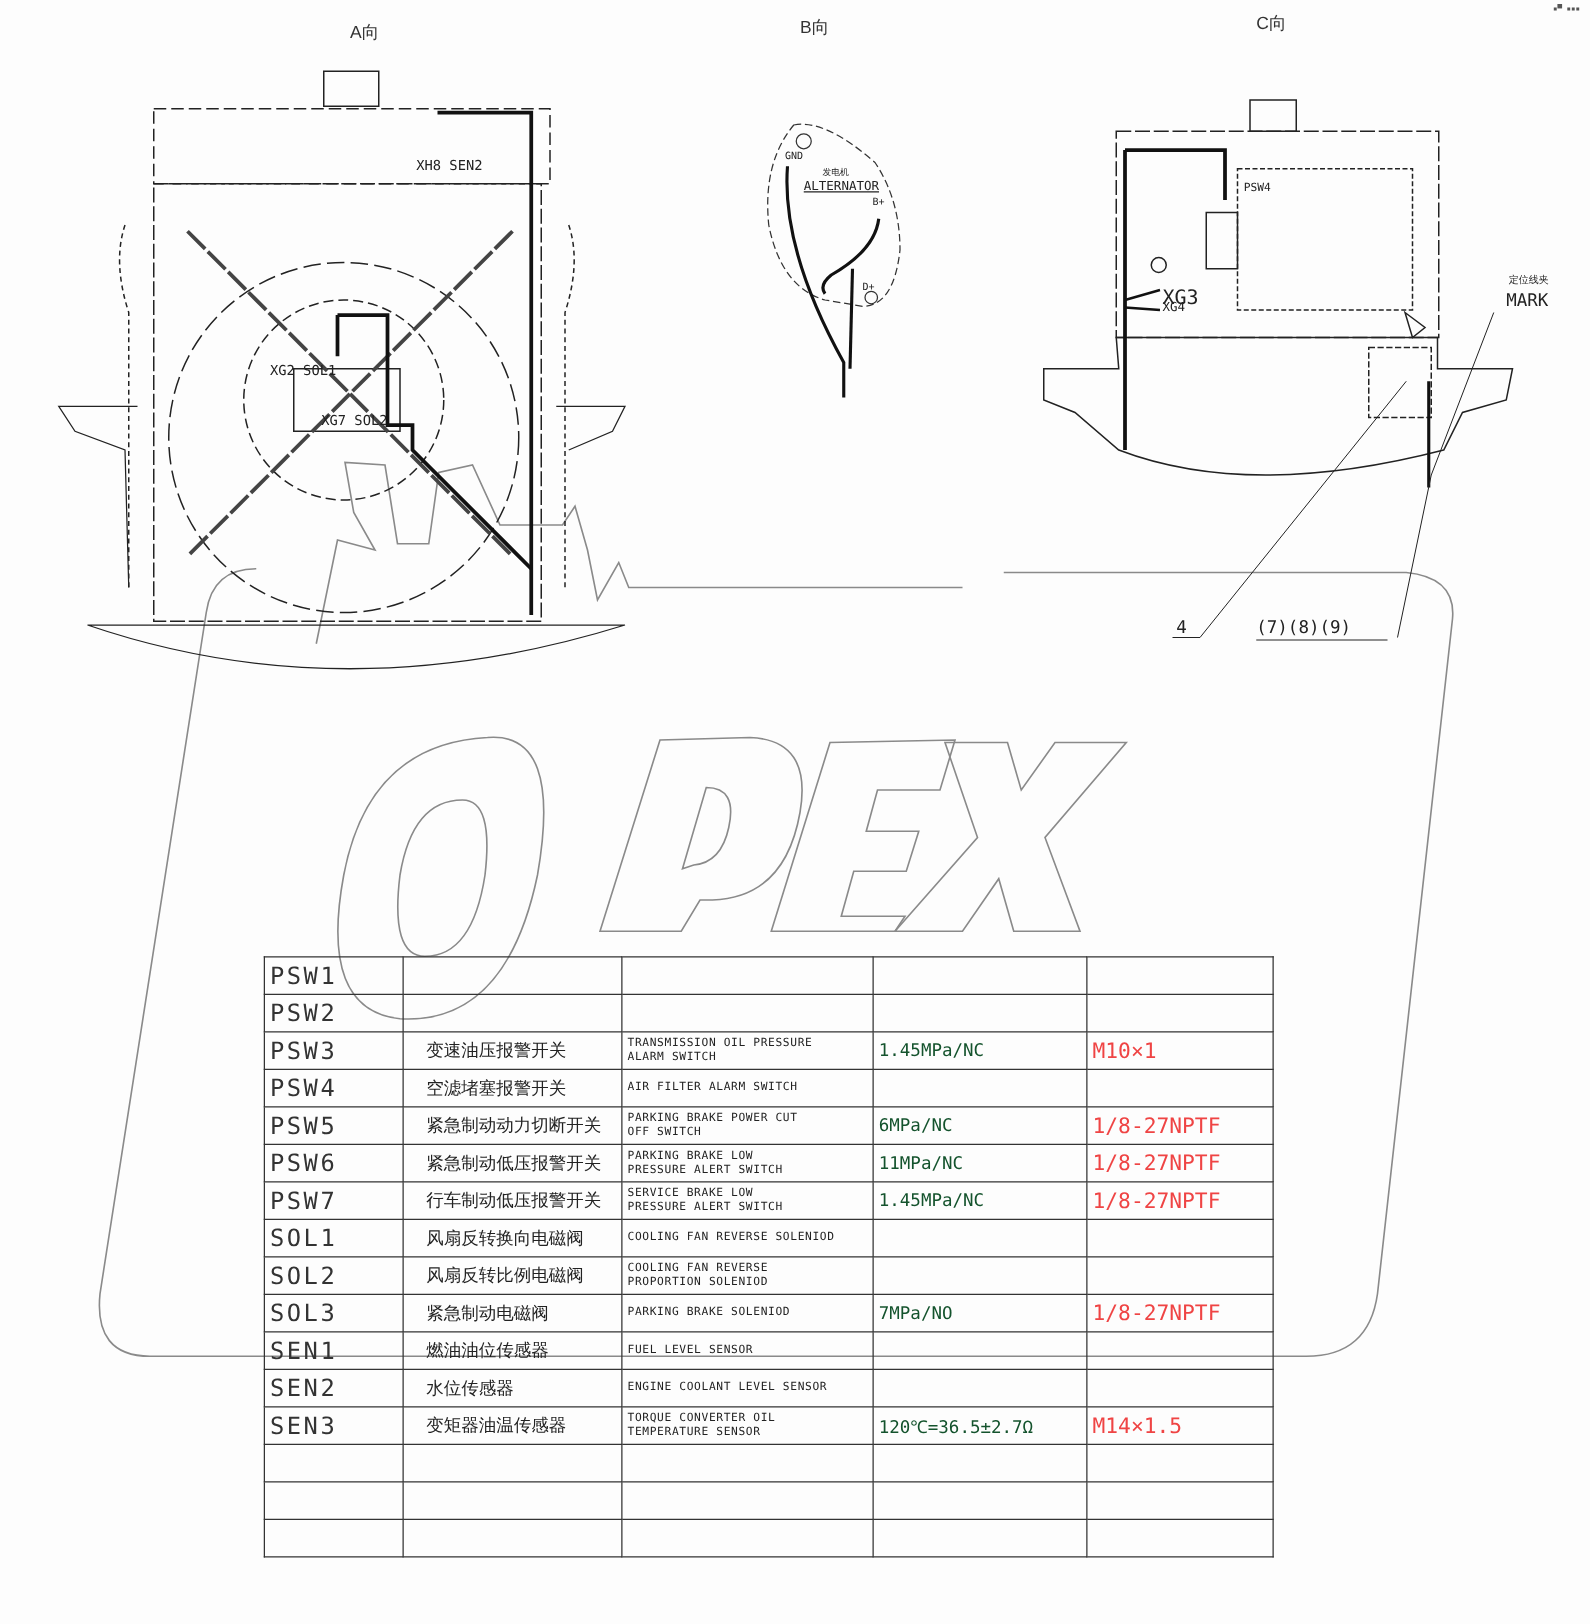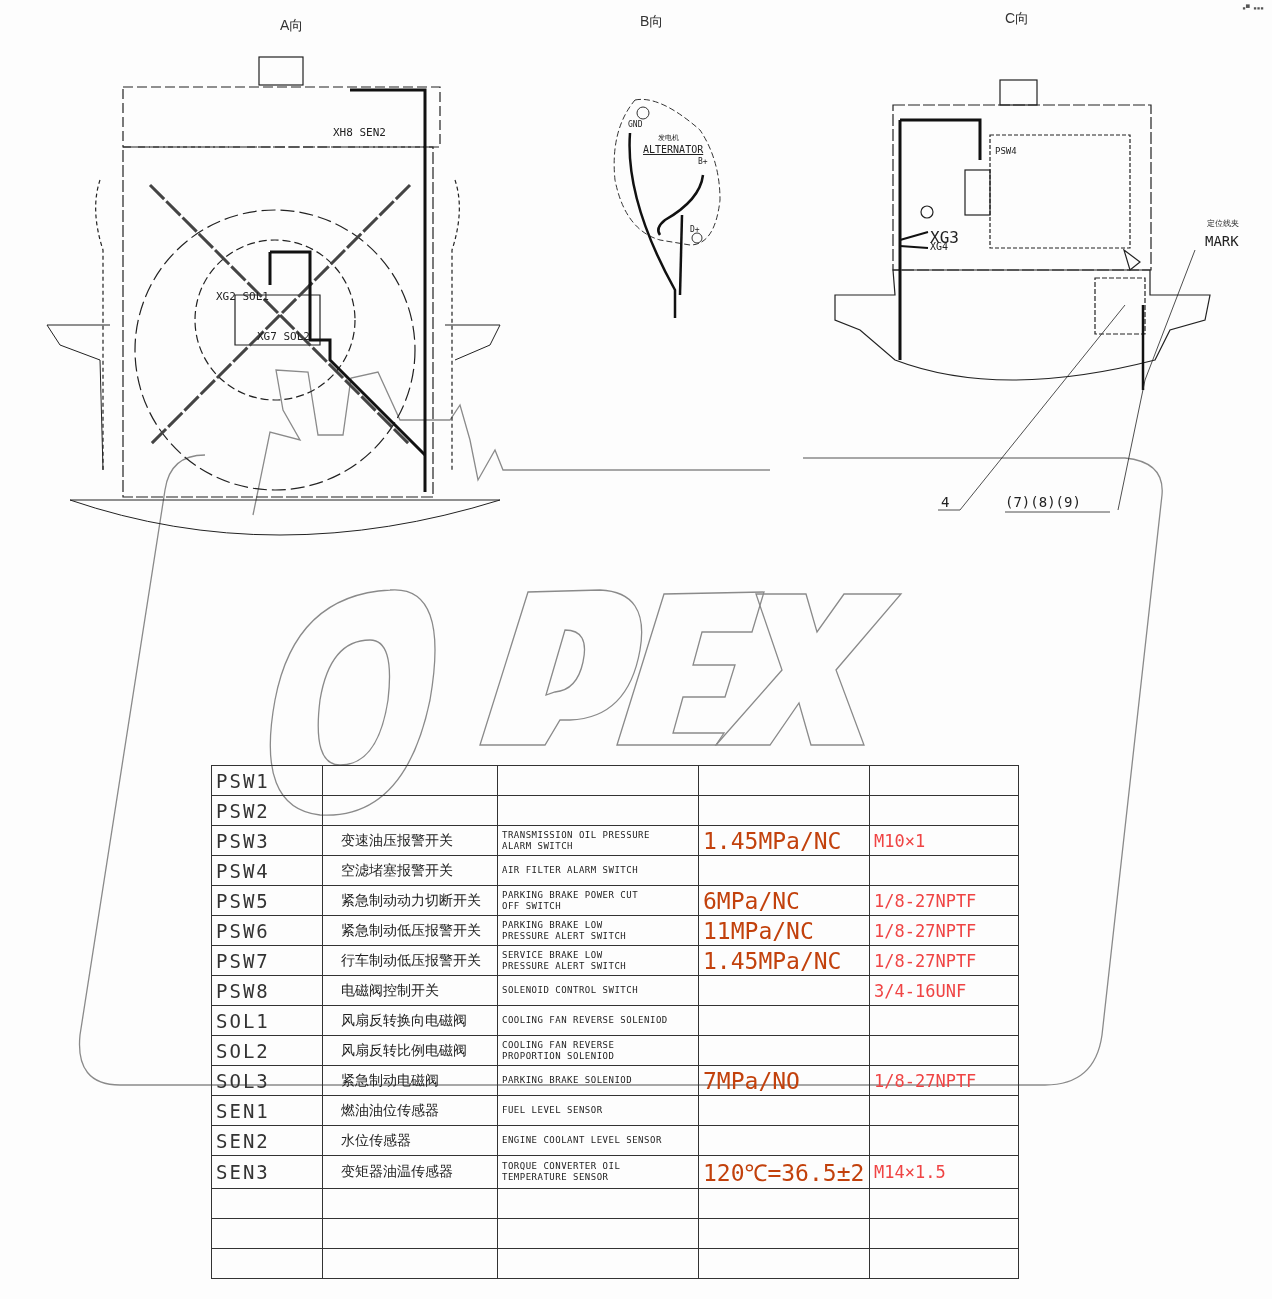--- a/index.html
+++ b/index.html
@@ -17,21 +17,21 @@
     position: absolute; left: 211px; top: 765px; width: 789px;
     border-collapse: collapse; table-layout: fixed;
   }
   .spec-table td {
     border: 1px solid #333; height: 29px; padding: 0 4px; vertical-align: middle;
     overflow: hidden; white-space: nowrap; background: transparent;
   }
   .col-code { width: 102px; font-family: "DejaVu Sans Mono", monospace; font-size: 19px; color: #333; letter-spacing: 2px; font-weight: 300; }
   .col-cn { width: 152px; font-family: "DejaVu Sans", sans-serif; font-size: 14px; color: #222; padding-left: 18px !important; }
   .col-en { width: 192px; font-family: "DejaVu Sans Mono", monospace; font-size: 9px; line-height: 11px; color: #222; letter-spacing: 0.5px; }
-  .col-val { width: 162px; font-family: "DejaVu Sans Mono", monospace; font-size: 23px; color: #c2410c; }
+  .col-val { width: 162px; font-family: "DejaVu Sans Mono", monospace; font-size: 14px; color: #14532d; }
   .col-thread { width: 140px; font-family: "DejaVu Sans Mono", monospace; font-size: 17px; color: #ef4444; }
   .en-line { display: block; }
 </style>
 </head>
 <body>
 
 <svg class="drawing" width="1272" height="1299">
 
   <g fill="none" stroke="#8a8a8a" stroke-width="1.3">
     <path d="M253,515 L270,432 L300,440 L283,410 L276,370 L308,372 L318,435 L343,435 L351,378 L378,372 L400,420 L450,420 L460,405 L470,440 L478,480 L495,450 L503,470 L770,470"></path>
@@ -176,30 +176,20 @@
     <td class="col-code">PSW7</td>
     <td class="col-cn">行车制动低压报警开关</td>
     <td class="col-en">
           <span class="en-line">SERVICE BRAKE LOW</span>
           <span class="en-line">PRESSURE ALERT SWITCH</span>
         </td>
     <td class="col-val">1.45MPa/NC</td>
     <td class="col-thread">1/8-27NPTF</td>
   </tr>
       <tr>
-    <td class="col-code">PSW8</td>
-    <td class="col-cn">电磁阀控制开关</td>
-    <td class="col-en">
-          <span class="en-line">SOLENOID CONTROL SWITCH</span>
-          <span class="en-line"></span>
-        </td>
-    <td class="col-val"></td>
-    <td class="col-thread">3/4-16UNF</td>
-  </tr>
-      <tr>
     <td class="col-code">SOL1</td>
     <td class="col-cn">风扇反转换向电磁阀</td>
     <td class="col-en">
           <span class="en-line">COOLING FAN REVERSE SOLENIOD</span>
           <span class="en-line"></span>
         </td>
     <td class="col-val"></td>
     <td class="col-thread"></td>
   </tr>
       <tr>

